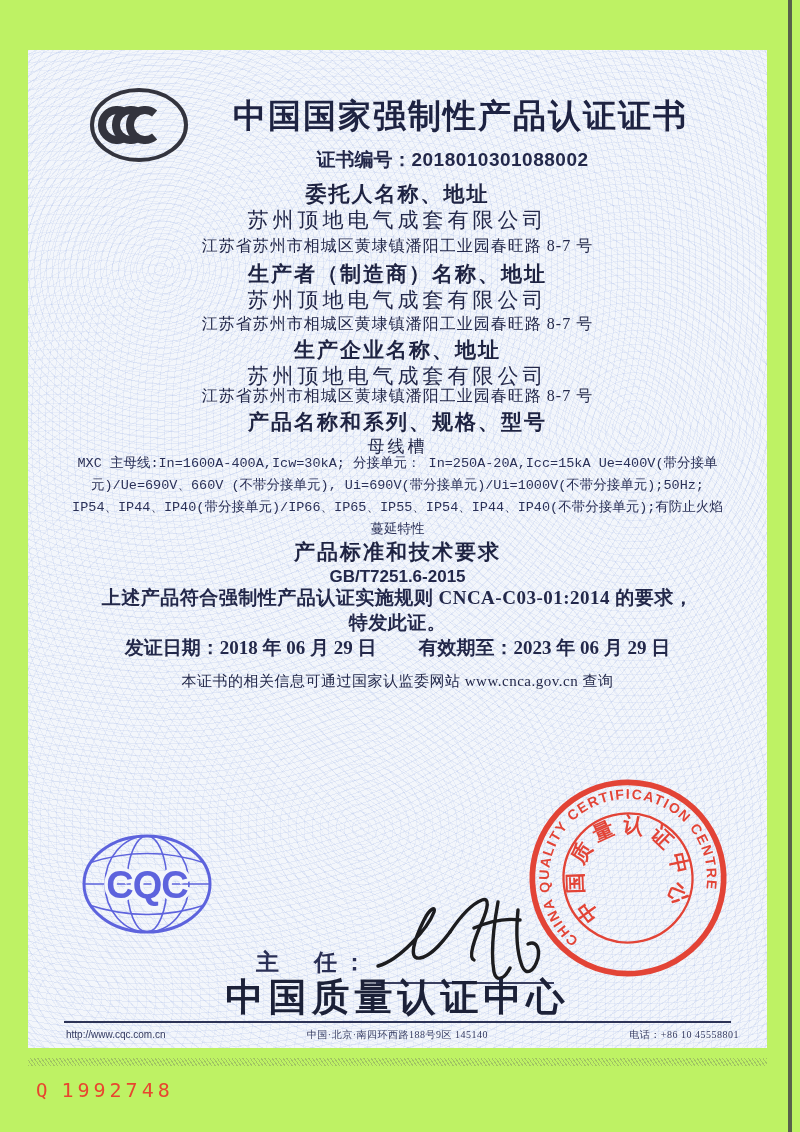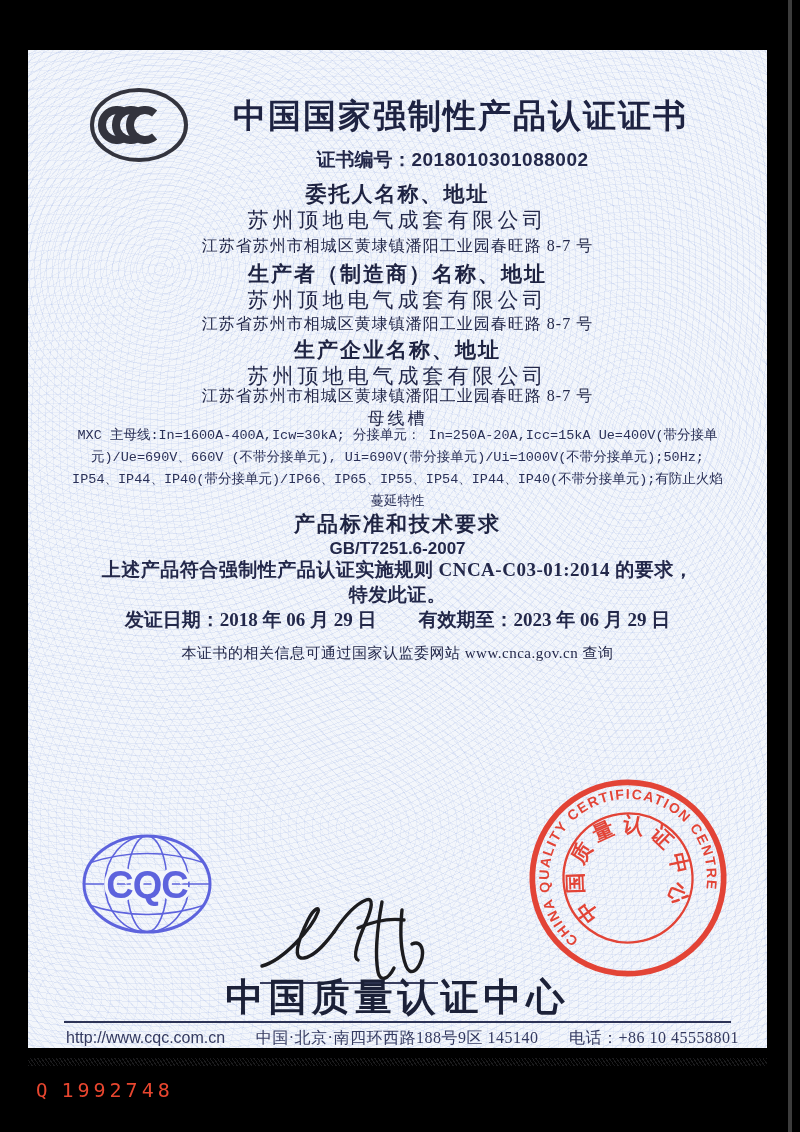--- a/index.html
+++ b/index.html
@@ -1,18 +1,18 @@
 <!DOCTYPE html>
 <html><head>
 <meta charset="utf-8">
 <style>
   html,body{margin:0;padding:0;background:#ffffff;}
   body{width:800px;height:1132px;position:relative;overflow:hidden;
        font-family:"Liberation Serif","DejaVu Serif",serif;}
-  .page{position:absolute;inset:0;background:#000000;}
+  .page{position:absolute;inset:0;background:#bef264;}
 
   
   .scan-edge{position:absolute;left:788px;top:0;width:4px;height:1132px;
              background:#474747;opacity:.85;}
 
   
   .cert{position:absolute;left:28px;top:50px;width:739px;height:998px;
         color:#23284a;
         background:
           repeating-radial-gradient(circle at 18% 22%, rgba(137,162,224,.16) 0 1px, transparent 1px 6px),
@@ -59,21 +59,21 @@
 
   
   .stamp{position:absolute;left:496px;top:724px;width:208px;height:208px;opacity:.92;}
 
   
   .org-name{position:absolute;left:0;right:0;top:922px;text-align:center;
         font-size:38px;font-weight:bold;letter-spacing:5px;color:#1c2138;}
   .foot-rule{position:absolute;left:36px;right:36px;top:971px;height:2px;background:#2d3356;}
   .footer-row{position:absolute;left:38px;right:28px;top:978px;display:flex;
         justify-content:space-between;align-items:baseline;
-        font-size:16px;color:#33395f;}
+        font-size:10px;color:#33395f;}
   .footer-row .url{font-family:"Liberation Sans","DejaVu Sans",sans-serif;}
   .footer-row .phone,.footer-row .addr{letter-spacing:.5px;}
 
   
   .serial{position:absolute;left:36px;top:1078px;color:#e8462f;
         font-family:"DejaVu Sans Mono","Liberation Mono",monospace;}
   .serial .pre{font-size:19px;margin-right:14px;}
   .serial .num{font-size:20px;letter-spacing:4px;}
 </style>
 </head>
@@ -102,25 +102,26 @@
       <div class="co-addr m2">江苏省苏州市相城区黄埭镇潘阳工业园春旺路 8-7 号</div>
 
       <div class="sec-h m4">生产者（制造商）名称、地址</div>
       <div class="co-name">苏州顶地电气成套有限公司</div>
       <div class="co-addr">江苏省苏州市相城区黄埭镇潘阳工业园春旺路 8-7 号</div>
 
       <div class="sec-h m2">生产企业名称、地址</div>
       <div class="co-name">苏州顶地电气成套有限公司</div>
       <div class="co-addr mneg4">江苏省苏州市相城区黄埭镇潘阳工业园春旺路 8-7 号</div>
 
+      <div class="sec-h m2">产品名称和系列、规格、型号</div>
       <div class="prod-name">母线槽</div>
       <div class="spec">MXC  主母线:In=1600A-400A,Icw=30kA;  分接单元： In=250A-20A,Icc=15kA Ue=400V(带分接单元)/Ue=690V、660V (不带分接单元), Ui=690V(带分接单元)/Ui=1000V(不带分接单元);50Hz; IP54、IP44、IP40(带分接单元)/IP66、IP65、IP55、IP54、IP44、IP40(不带分接单元);有防止火焰蔓延特性</div>
 
       <div class="sec-h mneg2">产品标准和技术要求</div>
-      <div class="std-val">GB/T7251.6-2007</div>
+      <div class="std-val">GB/T7251.6-2015</div>
 
       <div class="conf mneg4">上述产品符合强制性产品认证实施规则 CNCA-C03-01:2014 的要求，</div>
       <div class="conf">特发此证。</div>
 
       <div class="dates">
         <span>发证日期：</span><span>2018 年 06 月 29 日</span><span class="gap"></span><span>有效期至：</span><span>2023 年 06 月 29 日</span>
       </div>
 
       <div class="infoline">本证书的相关信息可通过国家认监委网站 www.cnca.gov.cn 查询</div>
     </div>
@@ -131,20 +132,21 @@
         <ellipse cx="67" cy="52" rx="42" ry="48" stroke-width="1.6"></ellipse>
         <ellipse cx="67" cy="52" rx="20" ry="48" stroke-width="1.6"></ellipse>
         <path d="M 9 31 Q 67 12 125 31" stroke-width="1.6"></path>
         <path d="M 4 52 L 130 52" stroke-width="1.6"></path>
         <path d="M 9 73 Q 67 92 125 73" stroke-width="1.6"></path>
       </g>
       <text x="67" y="66" text-anchor="middle" font-family="Liberation Sans, DejaVu Sans, sans-serif" font-size="38" font-weight="bold" fill="#5d63dd" stroke="#f3f6fb" stroke-width="7" paint-order="stroke" letter-spacing="-1">CQC</text>
     </svg>
 
     <div class="director-row">
+      <span class="director-label">主　任：</span>
       <span class="sig-box">
         <svg class="sig-svg" width="190" height="104" viewBox="0 0 190 104">
           <g fill="none" stroke="#1c1c1f" stroke-width="3.4" stroke-linecap="round">
             <path d="M 8 78 C 30 72 58 40 64 24 C 66 18 60 20 54 32 C 44 52 38 72 50 70 C 62 68 74 52 80 44"></path>
             <path d="M 80 44 C 92 26 102 16 112 12 C 120 9 118 20 112 34 C 104 52 98 70 104 72"></path>
             <path d="M 104 40 C 118 34 136 30 150 32"></path>
             <path d="M 128 14 C 124 36 120 62 124 84 C 126 94 134 92 140 80"></path>
             <path d="M 148 22 C 146 42 146 62 152 78 C 156 88 164 84 168 70 C 170 60 166 52 158 56"></path>
           </g>
         </svg>

